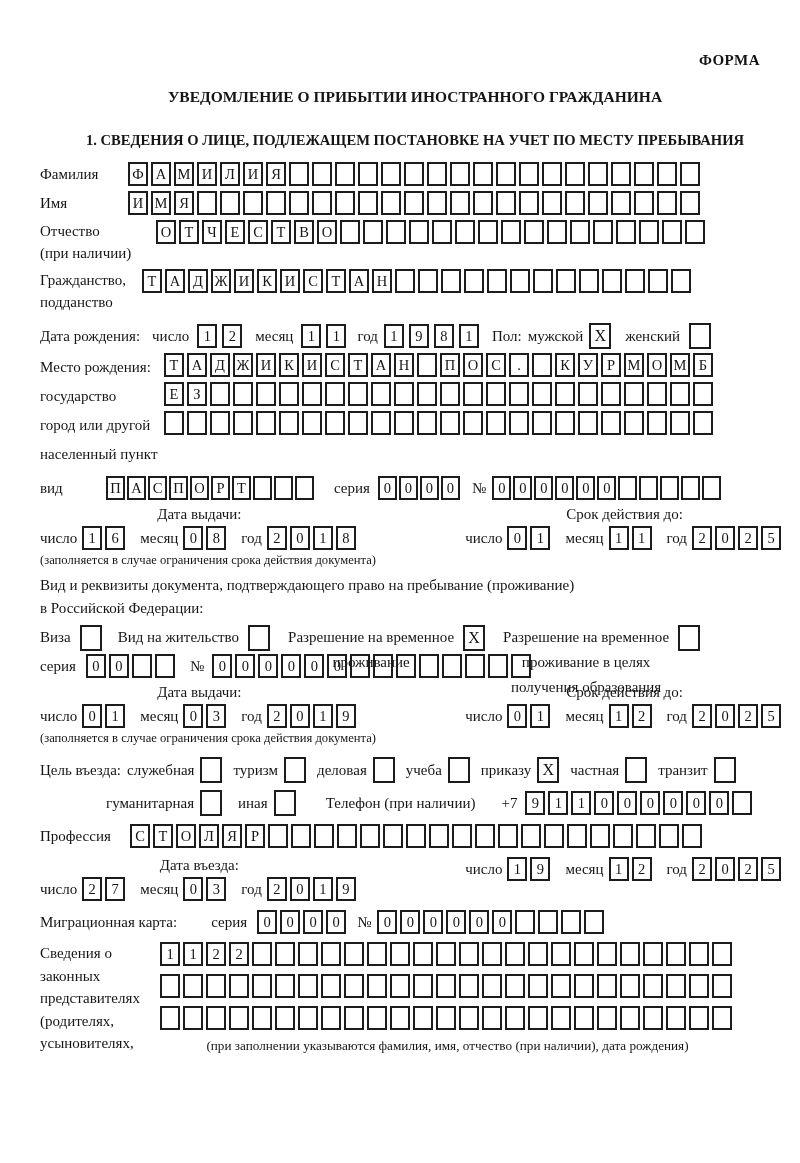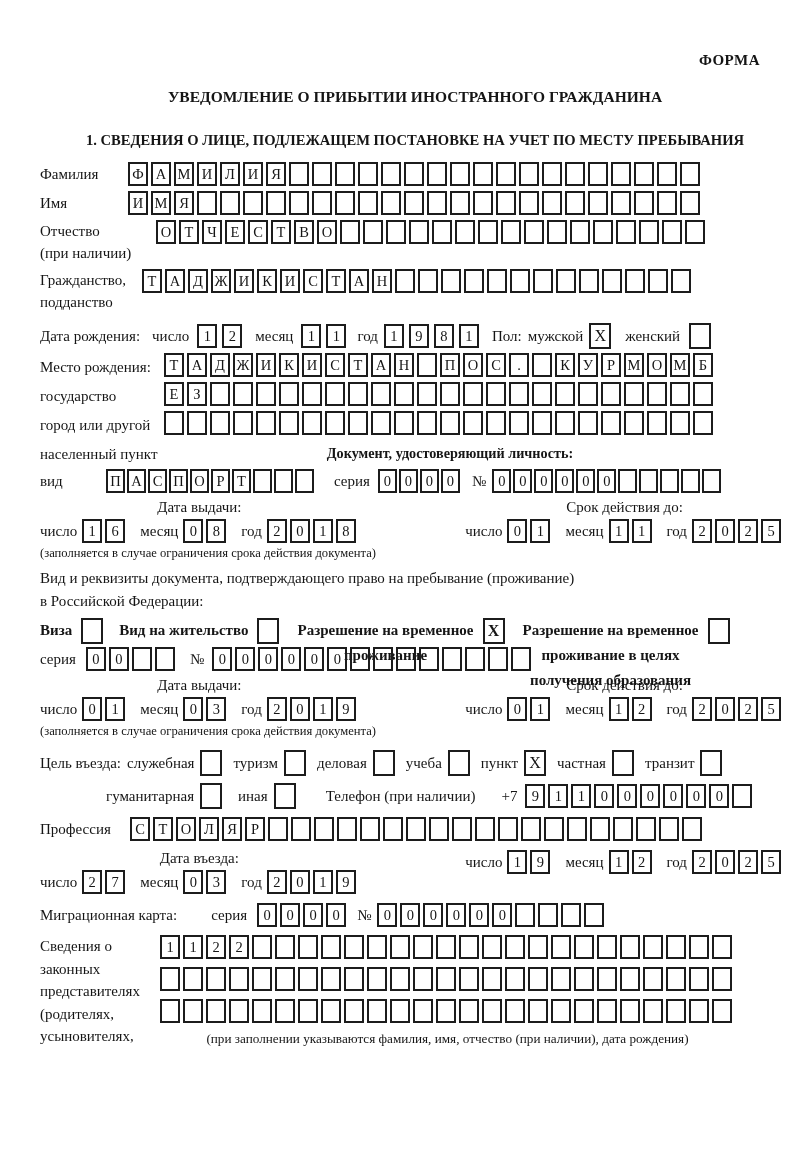--- a/index.html
+++ b/index.html
@@ -33,21 +33,21 @@
   .doc-heading{text-align:center;font-weight:bold;font-size:14.2px;margin-top:-24px;padding-left:70px;}
   .dpair{display:flex;justify-content:space-between;margin-top:6px;padding-right:6px;}
   .dg{font-size:15px;}
   .dg-head{text-align:center;margin-bottom:3px;}
   .dg-line{display:flex;align-items:center;}
   .dg-line .lbl{margin-right:5px;flex:none;}
   .dg-line .boxes{margin-right:12px;}
   .dg-line .boxes:last-child{margin-right:0;}
   .note-right{text-align:left;font-size:12.6px;margin-top:3px;padding-right:4px;}
   .intro{font-size:15px;margin-top:9px;}
-  .opts{display:flex;align-items:flex-start;margin-top:8px;font-size:15px;font-weight:bold;}
+  .opts{display:flex;align-items:flex-start;margin-top:8px;font-size:15px;}
   .opt{display:flex;align-items:flex-start;}
   .opt .cbx{margin-left:9px;}
   .opt-lines{text-align:center;line-height:25px;}
   .purp{display:flex;align-items:center;margin-top:11px;font-size:15px;}
   .plabel{margin-right:6px;flex:none;}
   .purp .cbx{margin-right:11px;}
   .purp2{padding-left:66px;margin-top:7px;}
   .reps{display:flex;align-items:flex-start;margin-top:8px;}
   .reps-labels{width:120px;flex:none;font-size:15px;line-height:22.5px;}
   .reps-rows .boxes{display:flex;margin-bottom:8px;}
@@ -303,21 +303,20 @@
           <span class="cbox"></span>
           <span class="cbox"></span>
           <span class="cbox"></span>
           <span class="cbox"></span>
           <span class="cbox"></span>
           <span class="cbox"></span>
         </span>
     </div>
   </div>
 
-  <div class="doc-heading">Документ, удостоверяющий личность:</div>
 
   <div class="frow tight" style="margin-top:7px">
     <span class="flabel" style="width:66px">вид</span>
     <span class="boxes" style="margin-right:18px">
         <span class="cbox">П</span>
         <span class="cbox">А</span>
         <span class="cbox">С</span>
         <span class="cbox">П</span>
         <span class="cbox">О</span>
         <span class="cbox">Р</span>
@@ -504,21 +503,21 @@
   <div class="purp">
     <span class="plabel">Цель въезда:</span>
     <span class="plabel">служебная</span>
     <span class="cbx"></span>
     <span class="plabel">туризм</span>
     <span class="cbx"></span>
     <span class="plabel">деловая</span>
     <span class="cbx"></span>
     <span class="plabel">учеба</span>
     <span class="cbx"></span>
-    <span class="plabel">пункт</span>
+    <span class="plabel">приказу</span>
     <span class="cbx">X</span>
     <span class="plabel">частная</span>
     <span class="cbx"></span>
     <span class="plabel">транзит</span>
     <span class="cbx"></span>
   </div>
 
   <div class="purp purp2">
     <span class="plabel">гуманитарная</span>
     <span class="cbx" style="margin-right:16px"></span>

